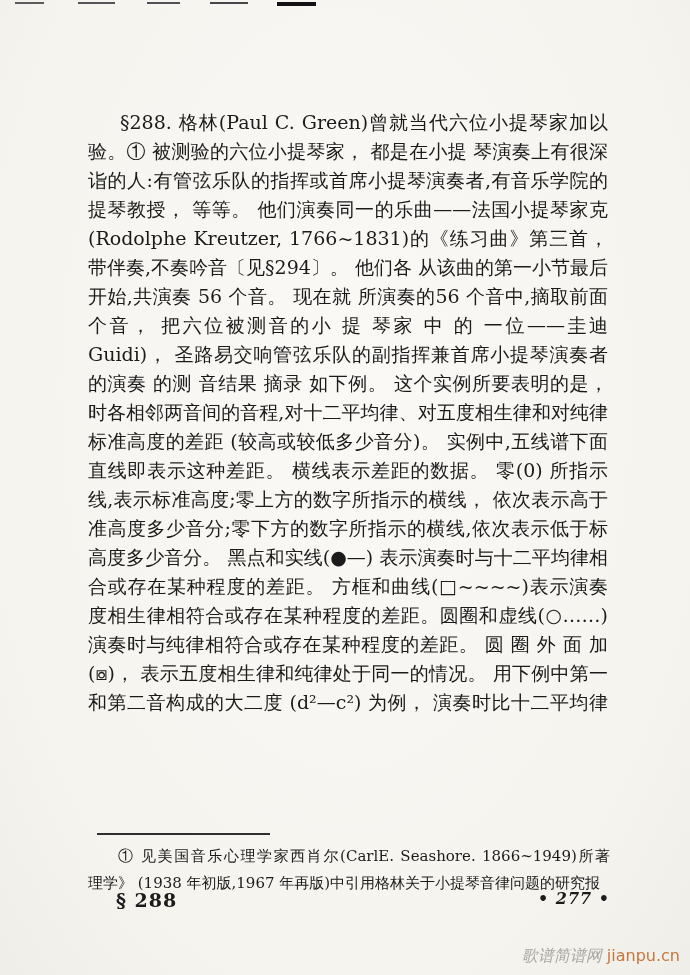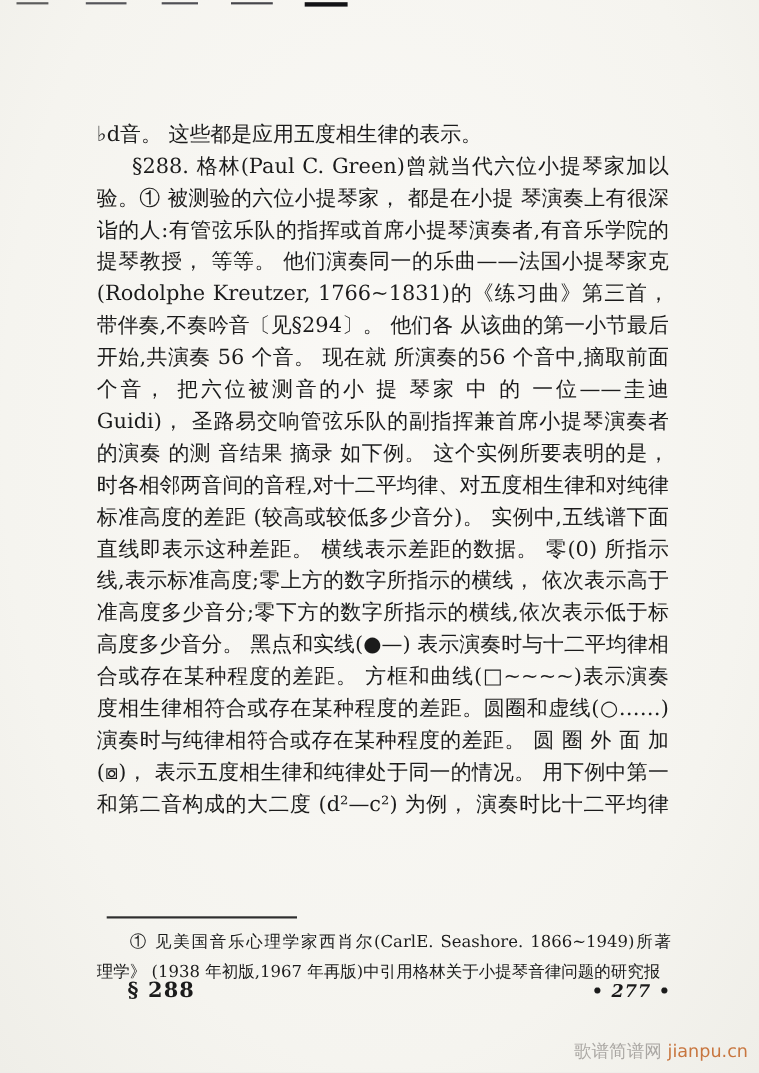--- a/index.html
+++ b/index.html
@@ -22,47 +22,46 @@
   .tline.indent{padding-left:32px;}
   .fn-sep{position:absolute;left:97px;top:833px;width:173px;height:2px;background:#2e2e2e;}
   .footnote{
     position:absolute;left:88px;top:843px;width:522px;
     font-size:15px;line-height:27px;
   }
   .footnote .tline{height:27px;}
   .footnote .tline.indent{padding-left:30px;}
   .footer{
     position:absolute;left:88px;top:889px;width:522px;
-    display:flex;justify-content:space-between;align-items:center;
+    display:flex;justify-content:space-between;align-items:flex-start;
   }
   .footer-left{font-weight:bold;font-size:19px;padding-left:28px;letter-spacing:1px;}
   .footer-right{font-style:italic;font-weight:bold;font-size:16px;letter-spacing:1px;}
   .watermark{
     position:absolute;right:10px;bottom:8px;
     font-family:"DejaVu Sans","Liberation Sans",sans-serif;
     font-size:16px;white-space:nowrap;
   }
-  .wm-name{color:#aba8a4;}
+  .wm-name{color:#aba8a4;font-style:italic;}
   .wm-url{color:#c8763f;text-align:center;}
 </style>
 </head>
 <body>
 
 <div class="page">
 
   <div>
       <span class="dash" style="left: 15px; width: 29px; height: 2px; background: rgb(92, 92, 92);"></span>
       <span class="dash" style="left: 78px; width: 37px; height: 2px; background: rgb(85, 85, 90);"></span>
       <span class="dash" style="left: 147px; width: 33px; height: 2px; background: rgb(80, 80, 85);"></span>
       <span class="dash" style="left: 210px; width: 38px; height: 2px; background: rgb(70, 70, 75);"></span>
       <span class="dash" style="left: 277px; width: 39px; height: 4px; background: rgb(19, 19, 22);"></span>
     </div>
 
   <div class="body-text">
-      <div class="tline">♭d音。 这些都是应用五度相生律的表示。</div>
       <div class="tline indent jl">§288.  格林(Paul C. Green)曾就当代六位小提琴家加以测</div>
       <div class="tline jl">验。①  被测验的六位小提琴家， 都是在小提 琴演奏上有很深的造</div>
       <div class="tline jl">诣的人:有管弦乐队的指挥或首席小提琴演奏者,有音乐学院的小</div>
       <div class="tline jl">提琴教授， 等等。 他们演奏同一的乐曲——法国小提琴家克鲁采</div>
       <div class="tline jl">(Rodolphe Kreutzer, 1766~1831)的《练习曲》第三首， 演奏时不</div>
       <div class="tline jl">带伴奏,不奏吟音〔见§294〕。 他们各 从该曲的第一小节最后一音</div>
       <div class="tline jl">开始,共演奏 56 个音。 现在就 所演奏的56 个音中,摘取前面的 34</div>
       <div class="tline jl">个音， 把六位被测音的小 提 琴家 中 的 一位——圭迪 (Scipione</div>
       <div class="tline jl">Guidi)， 圣路易交响管弦乐队的副指挥兼首席小提琴演奏者——</div>
       <div class="tline jl">的演奏 的测 音结果 摘录 如下例。 这个实例所要表明的是， 演奏</div>

